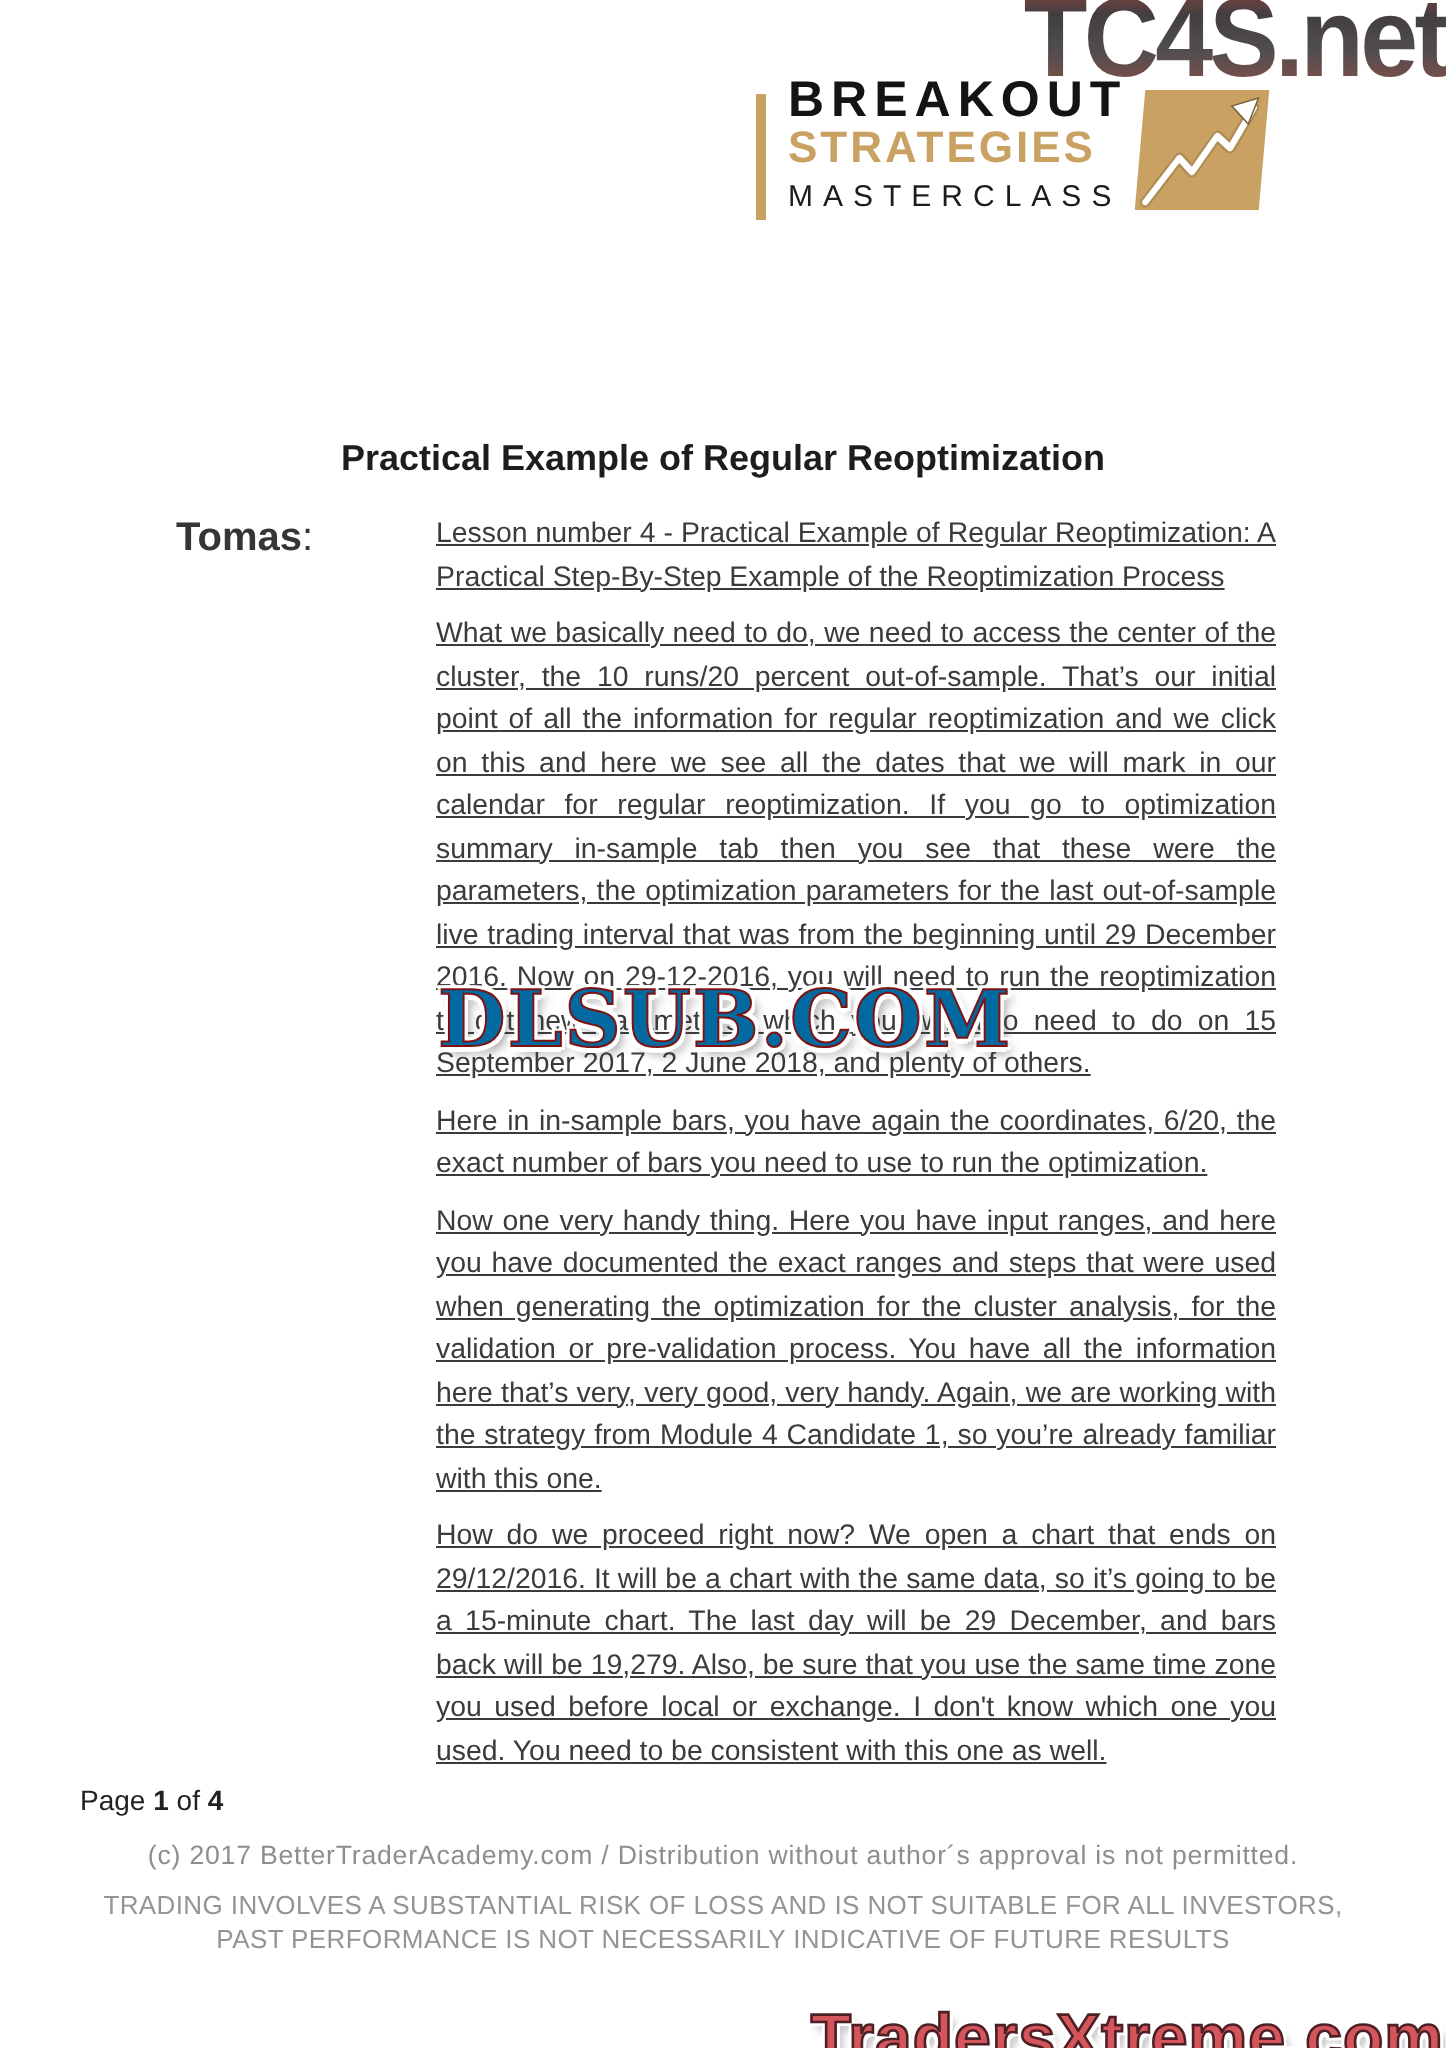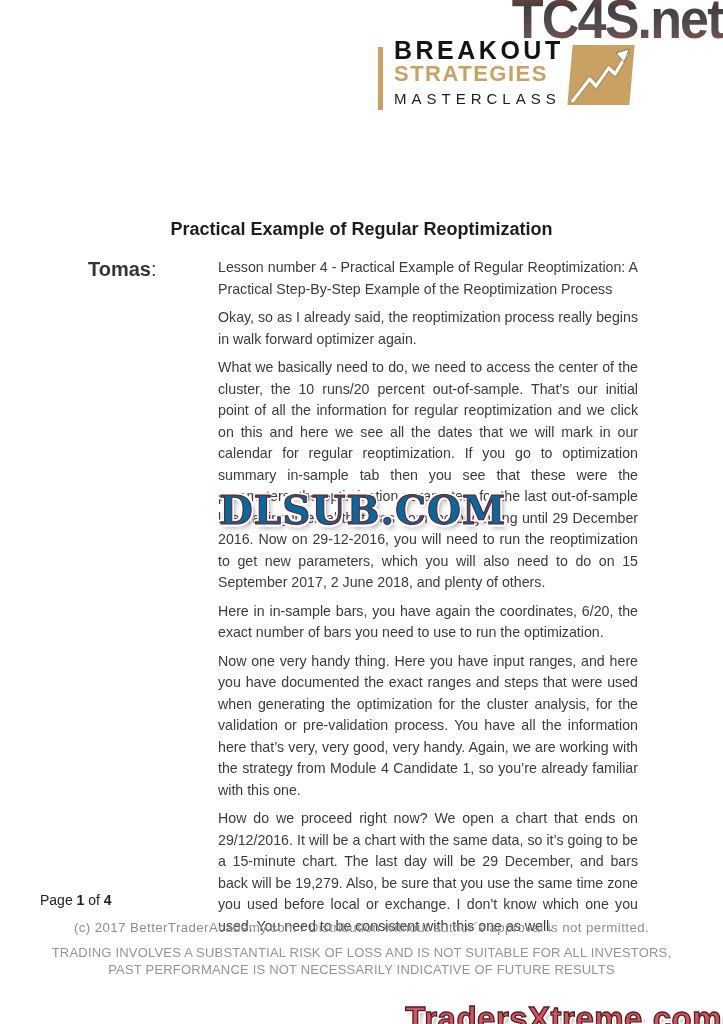--- a/index.html
+++ b/index.html
@@ -37,21 +37,21 @@
   }
   .title1{top:161px;font-size:17px;}
   .title2{top:195px;font-size:18px;margin-top:24px;}
   
   .speaker{position:absolute;left:88px;top:258px;font-size:20px;color:#353535;}
   .speaker b{font-weight:700;}
   .tbody{
     position:absolute;left:218px;top:257px;width:420px;
     font-size:14.2px;line-height:21.5px;color:#3b3b3b;text-align:justify;
   }
-  .tbody p{margin:0 0 7px 0;}
+  .tbody p{margin:0 0 7px 0;text-decoration:underline;}
   
   .dlsub{
     position:absolute;left:219px;top:489px;z-index:5;
     font-family:"DejaVu Serif",serif;font-weight:700;
     font-size:39px;line-height:1.1;letter-spacing:1px;
     color:#0369a1;-webkit-text-stroke:1px #7e1210;
     text-shadow:
       0 0 2px #ffffff,0 0 3px #ffffff,
       2px 2px 0 #ffffff,-2px -2px 0 #ffffff,
       2px -2px 0 #ffffff,-2px 2px 0 #ffffff,
@@ -108,21 +108,20 @@
       </svg>
     </div>
   </div>
 
   <div class="title2">Practical Example of Regular Reoptimization</div>
 
   <div class="speaker"><b>Tomas</b><span>:</span></div>
 
   <div class="tbody">
     <p>Lesson number 4 - Practical Example of Regular Reoptimization: A Practical Step-By-Step Example of the Reoptimization Process</p>
-      <p>Okay, so as I already said, the reoptimization process really begins in walk forward optimizer again.</p>
       <p>What we basically need to do, we need to access the center of the cluster, the 10 runs/20 percent out-of-sample. That’s our initial point of all the information for regular reoptimization and we click on this and here we see all the dates that we will mark in our calendar for regular reoptimization. If you go to optimization summary in-sample tab then you see that these were the parameters, the optimization parameters for the last out-of-sample live trading interval that was from the beginning until 29 December 2016. Now on 29-12-2016, you will need to run the reoptimization to get new parameters, which you will also need to do on 15 September 2017, 2 June 2018, and plenty of others.</p>
       <p>Here in in-sample bars, you have again the coordinates, 6/20, the exact number of bars you need to use to run the optimization.</p>
       <p>Now one very handy thing. Here you have input ranges, and here you have documented the exact ranges and steps that were used when generating the optimization for the cluster analysis, for the validation or pre-validation process. You have all the information here that’s very, very good, very handy. Again, we are working with the strategy from Module 4 Candidate 1, so you’re already familiar with this one.</p>
       <p>How do we proceed right now? We open a chart that ends on 29/12/2016. It will be a chart with the same data, so it’s going to be a 15-minute chart. The last day will be 29 December, and bars back will be 19,279. Also, be sure that you use the same time zone you used before local or exchange. I don't know which one you used. You need to be consistent with this one as well.</p>
   </div>
 
   <div class="dlsub">DLSUB.COM</div>
 
   <div class="pageline">
     <span>Page</span>

